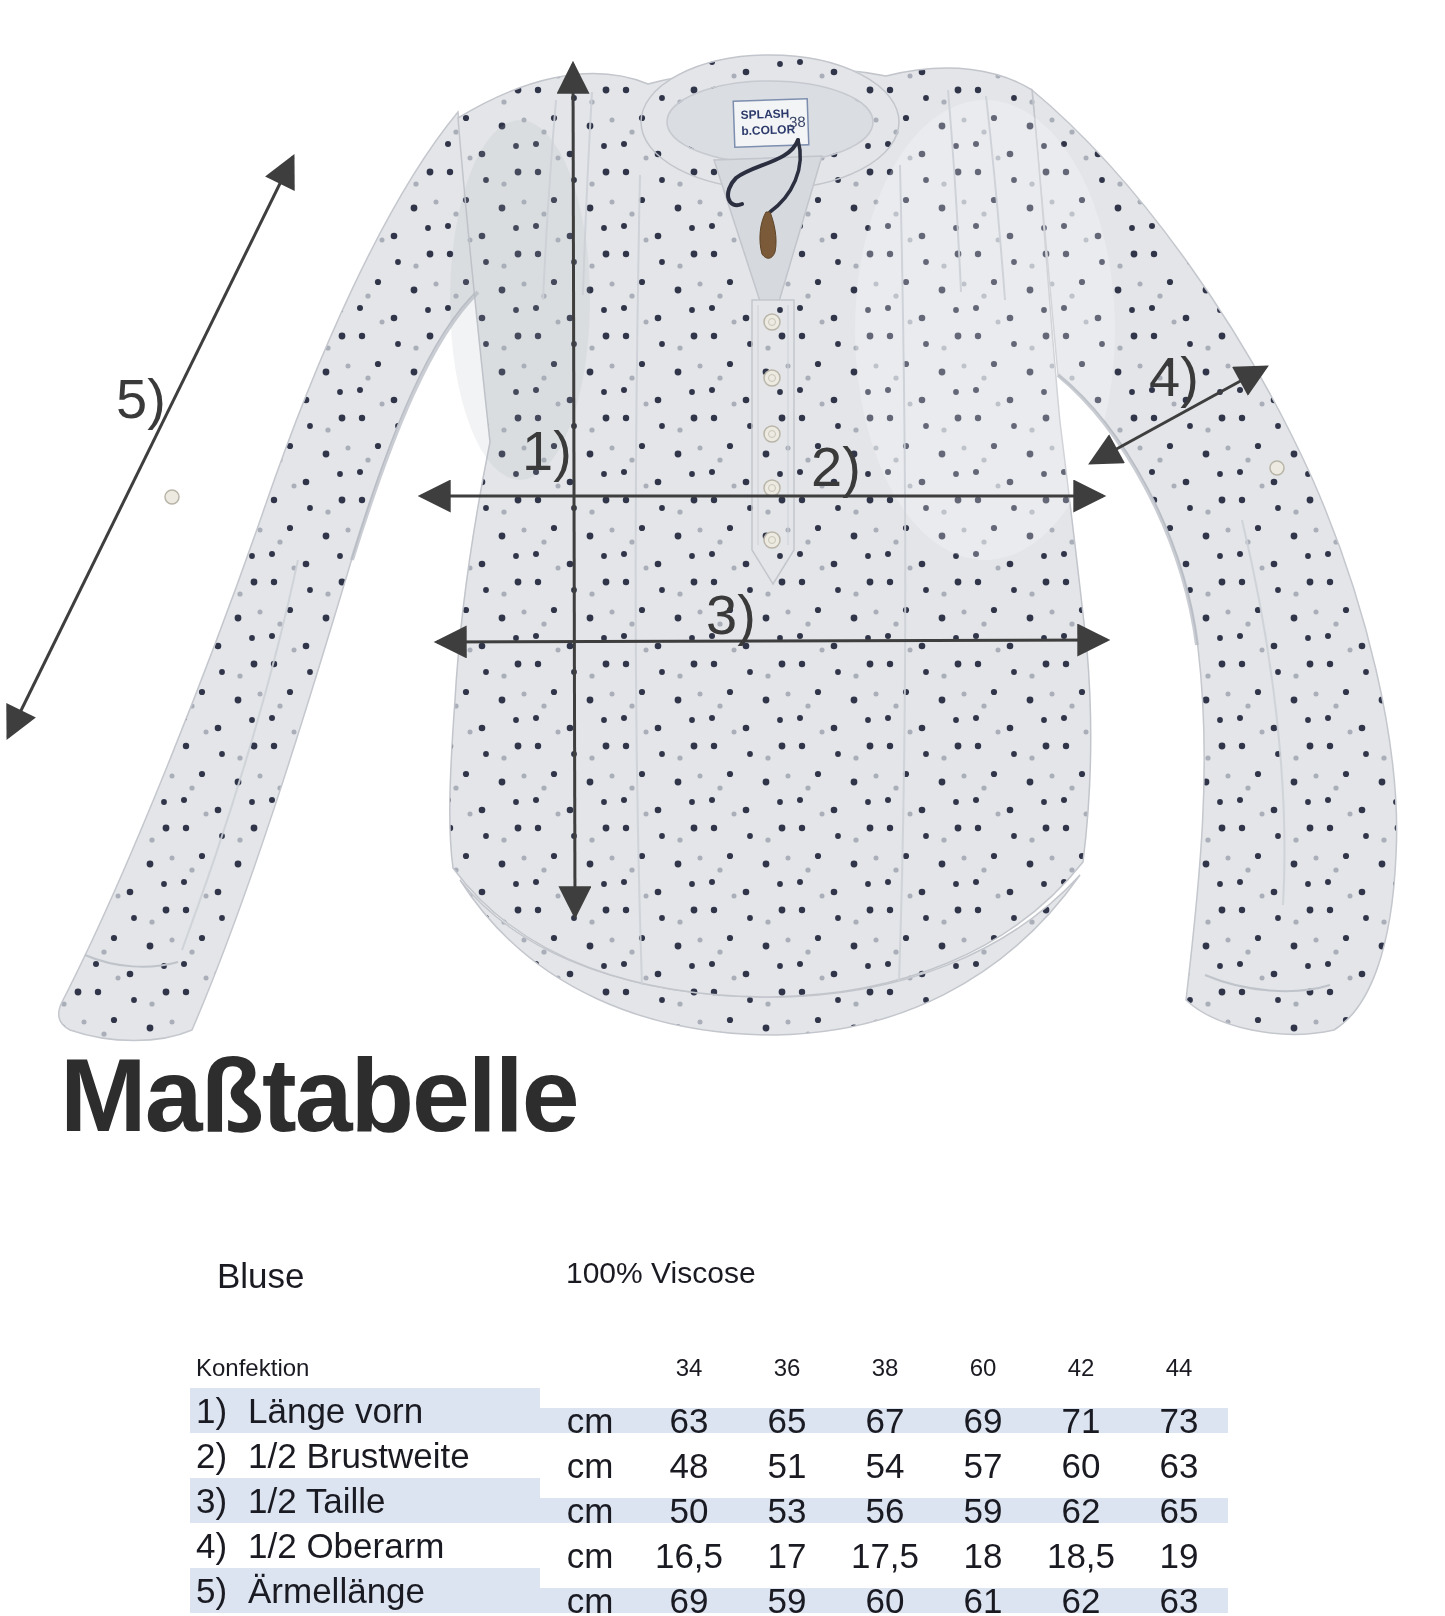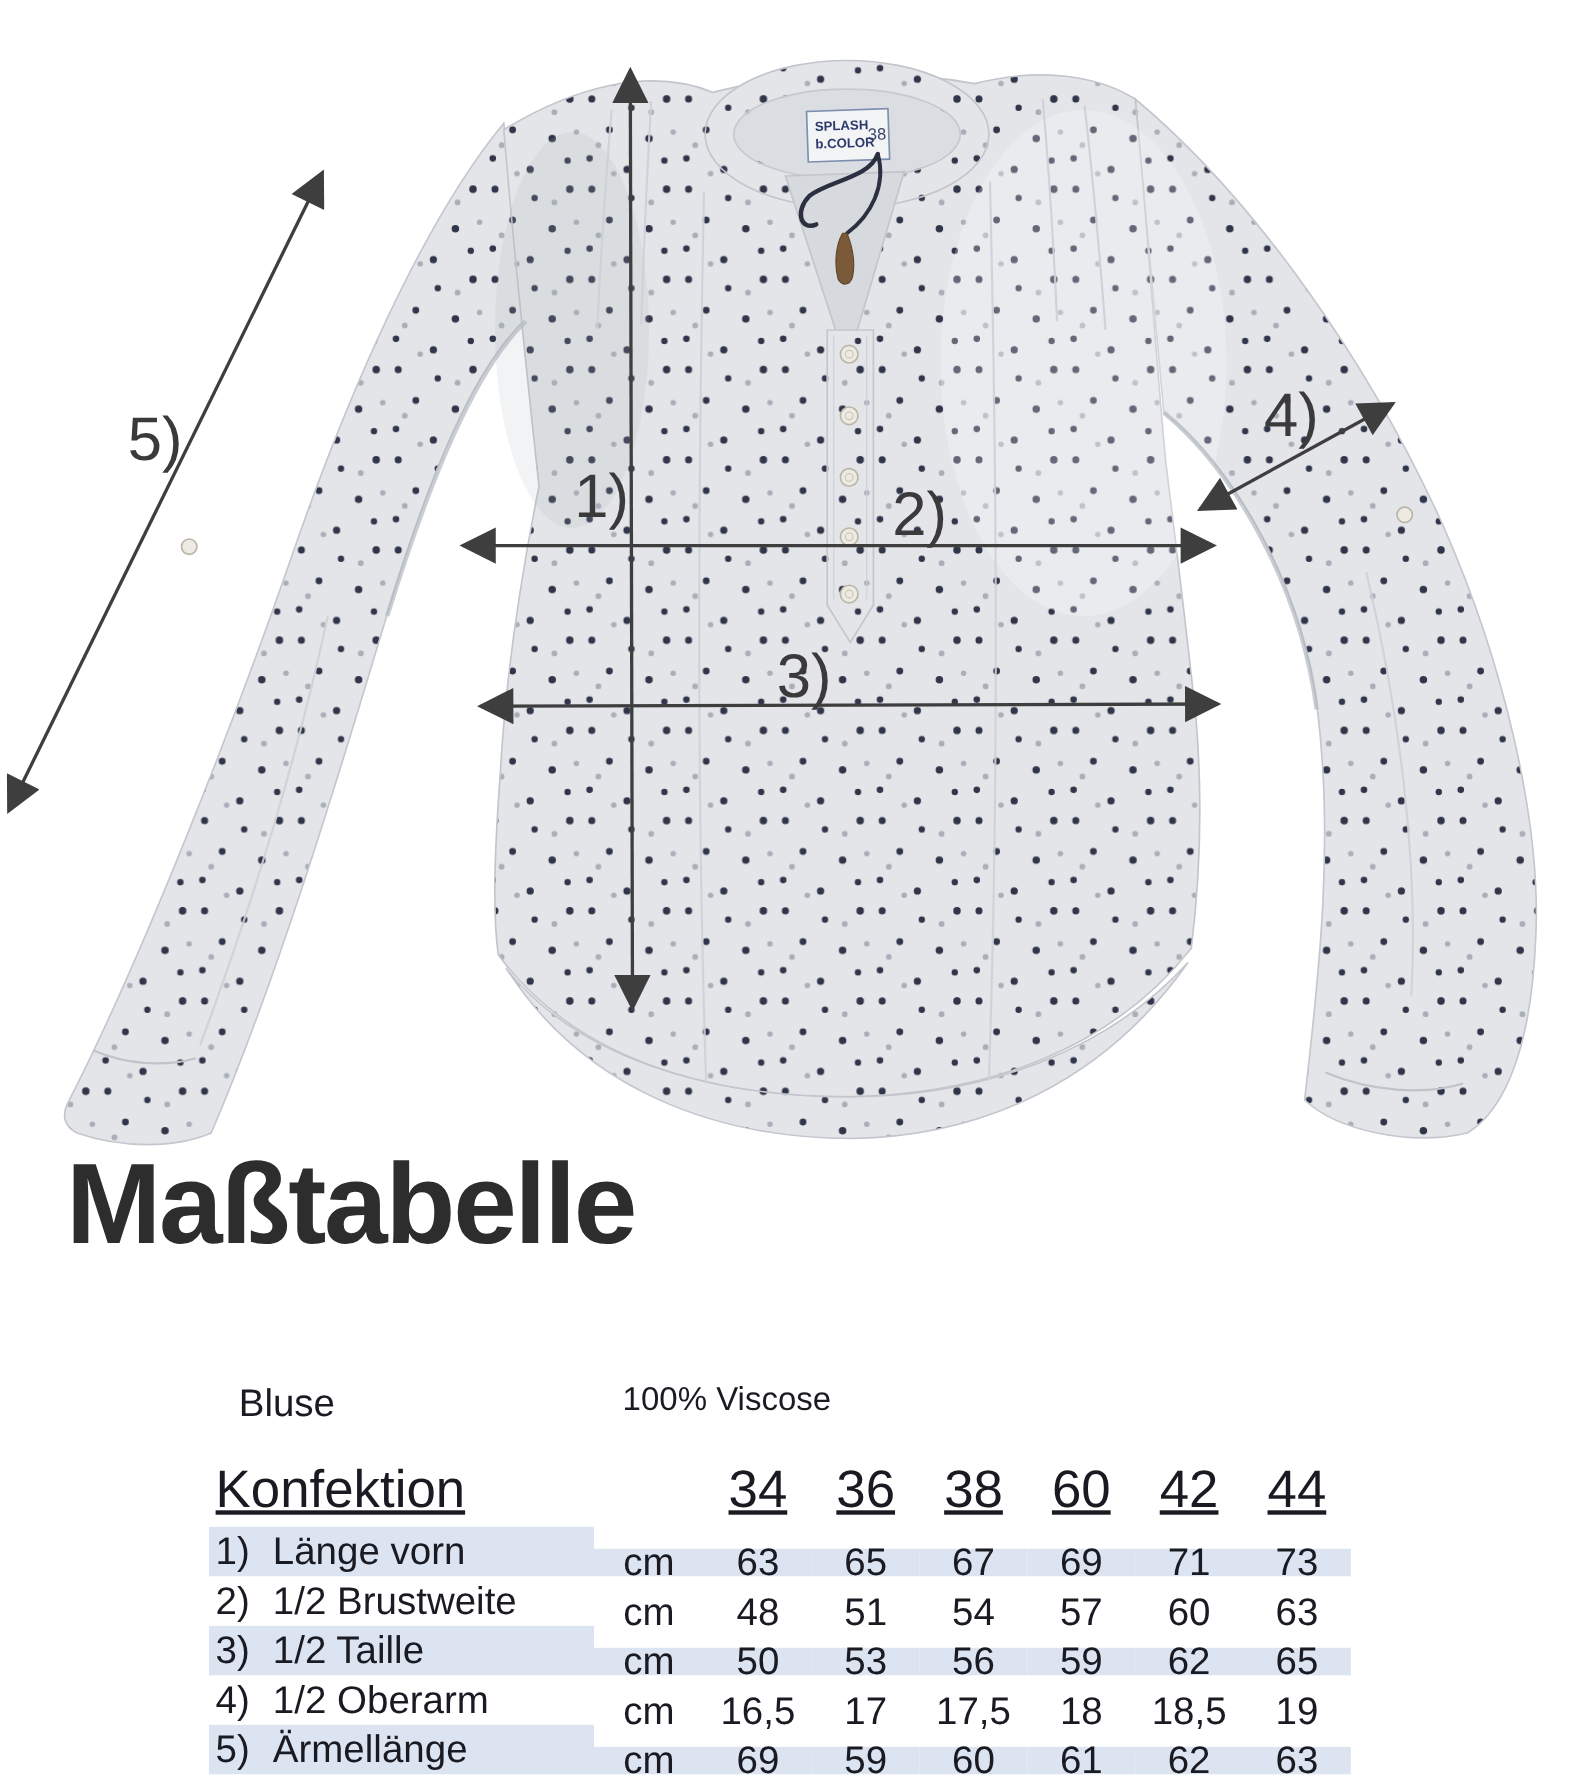--- a/index.html
+++ b/index.html
@@ -19,21 +19,21 @@
     display:grid;
     grid-template-columns:350px 100px repeat(6, 98px);
     grid-template-rows:52px repeat(5, 45px);
     font-size:35px;
   }
   .trow { display:contents; }
   .cell { display:flex; align-items:center; }
   .cell.num, .cell.unit { justify-content:center;margin-top:20px; }
   .cell.label { padding-left:6px; }
   .no { display:inline-block; width:52px; }
-  .trow.hdr-row .cell { align-items:flex-end; padding-bottom:6px; font-size:48px;text-decoration:underline; }
+  .trow.hdr-row .cell { align-items:flex-end; padding-bottom:6px; font-size:24px; }
   .trow.stripe .cell { background:#dbe4f0; }
   .svgtext { font-family:"Liberation Sans", sans-serif; }
 </style>
 </head>
 <body>
 
 <div class="screen">
 
   <svg class="photo" width="1445" height="1045" viewBox="0 0 1445 1045">
     <defs>

